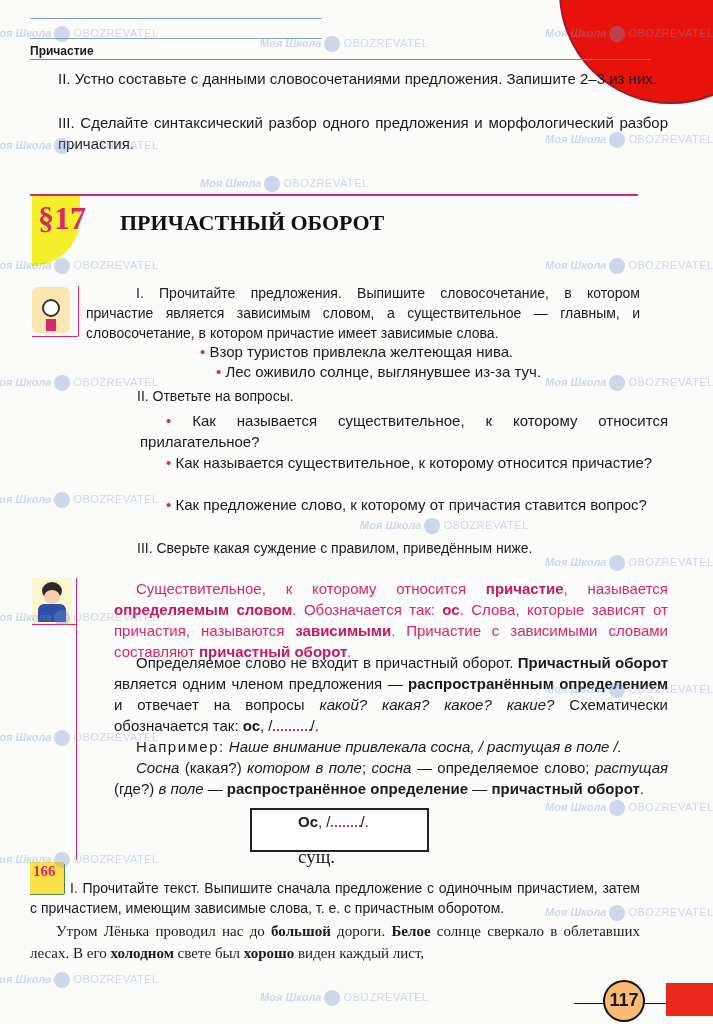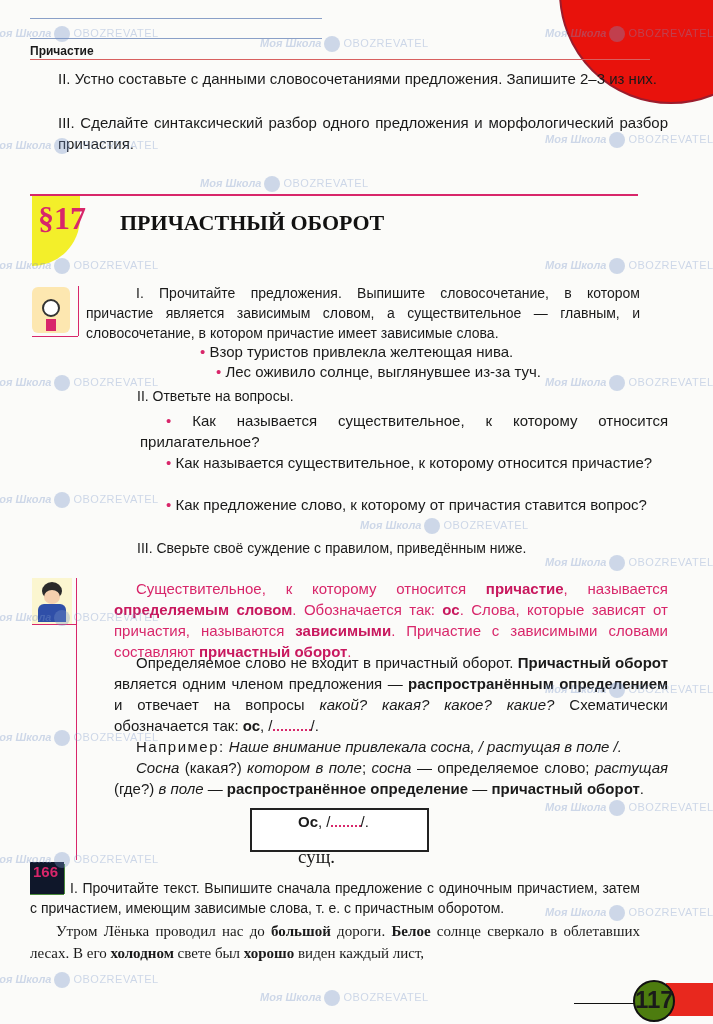--- a/index.html
+++ b/index.html
@@ -20,21 +20,21 @@
   .wm { position: absolute; font-size: 11px; font-style: italic; font-weight: bold; color: rgba(120,150,200,0.35); white-space: nowrap; }
   .wm .circ { display: inline-block; width: 16px; height: 16px; border-radius: 50%; background: rgba(120,150,200,0.35); vertical-align: middle; margin: 0 3px; }
   .wm .oz { font-style: normal; font-weight: normal; letter-spacing: 0.5px; }
 
   
   .corner { position: absolute; right: -70px; top: -120px; width: 220px; height: 220px; border-radius: 50%; background: #e8120c; border: 2px solid #9c1c2c; }
 
   .bullet { color: #d8266a; }
   .scheme-box { position: absolute; left: 250px; top: 808px; width: 175px; height: 40px; border: 2px solid #222; background: #fff; }
   .wavy { display: inline-block; width: 38px; height: 6px; border-bottom: 2px dotted #d8266a; vertical-align: middle; }
-  .pnum { position: absolute; left: 633px; top: 980px; width: 38px; height: 38px; border: 2px solid #111; border-radius: 50%; text-align: center; line-height: 36px; font-weight: bold; font-size: 24px; background: #4d7c0f; }
+  .pnum { position: absolute; left: 603px; top: 980px; width: 38px; height: 38px; border: 2px solid #111; border-radius: 50%; text-align: center; line-height: 36px; font-weight: bold; font-size: 18px; background: #fdba74; }
   .red-tab { position: absolute; left: 666px; top: 983px; width: 47px; height: 33px; background: #e8281e; }
 </style>
 </head>
 <body>
 
 <div class="corner"></div>
 
 <div class="line" style="left:30px; top:18px; width:292px; background:#8aa0c8;"></div>
 <div class="line" style="left:30px; top:38px; width:292px; background:#8aa0c8;"></div>
 <div class="abs" style="left:30px; top:44px; font-size:12px; font-weight:bold;">Причастие</div>
@@ -59,21 +59,21 @@
 
 <div class="abs txt" style="left:172px; top:341px;"><span class="bullet">• </span><span>Взор туристов привлекла желтеющая нива.</span></div>
 <div class="abs txt" style="left:188px; top:361px;"><span class="bullet">• </span><span>Лес оживило солнце, выглянувшее из-за туч.</span></div>
 
 <div class="abs" style="left:137px; top:388px; font-size:14px;">II. Ответьте на вопросы.</div>
 
 <div class="para txt" style="left:112px; top:410px; width:528px; text-indent:26px;"><span class="bullet">• </span><span>Как называется существительное, к которому относится прилагательное?</span></div>
 <div class="para txt" style="left:112px; top:452px; width:528px; text-indent:26px;"><span class="bullet">• </span><span>Как называется существительное, к которому относится причастие?</span></div>
 <div class="para txt" style="left:112px; top:494px; width:528px; text-indent:26px;"><span class="bullet">• </span><span>Как предложение слово, к которому от причастия ставится вопрос?</span></div>
 
-<div class="abs" style="left:137px; top:540px; font-size:14px;">III. Сверьте своё суждение с правилом, приведённым ниже.</div>
+<div class="abs" style="left:137px; top:540px; font-size:14px;">III. Сверьте какая суждение с правилом, приведённым ниже.</div>
 
 <div class="abs" style="left:32px; top:578px; width:40px; height:46px; background:#fbf6d0;">
   <div style="position:absolute; left:10px; top:4px; width:20px; height:18px; border-radius:50%; background:#2a2a2a;"></div>
   <div style="position:absolute; left:12px; top:12px; width:16px; height:14px; border-radius:50%; background:#f5cfae;"></div>
   <div style="position:absolute; left:6px; top:26px; width:28px; height:18px; border-radius:6px 6px 0 0; background:#2f4fa8;"></div>
 </div>
 <div class="line" style="left:32px; top:624px; width:44px; background:#d8266a;"></div>
 <div class="line" style="left:76px; top:578px; width:1px; height:282px; background:#d8266a;"></div>
 
 <div class="para txt" style="left:86px; top:578px; width:554px; text-indent:22px; color:#d8266a;"><span>Существительное, к которому относится </span><span class="pinkb">причастие</span><span>, называется </span><span class="pinkb">определяемым словом</span><span>. Обозначается так: </span><span class="pinkb">ос</span><span>. Слова, которые зависят от причастия, называются </span><span class="pinkb">зависимыми</span><span>. Причастие с зависимыми словами составляют </span><span class="pinkb">причастный оборот</span><span>.</span></div>
@@ -82,21 +82,21 @@
 
 <div class="para txt" style="left:86px; top:736px; width:554px; text-indent:22px;"><span style="letter-spacing:1.5px;">Например:</span><i> Наше внимание привлекала сосна, / растущая в поле /.</i></div>
 
 <div class="para txt" style="left:86px; top:757px; width:554px; text-indent:22px;"><i>Сосна</i><span> (какая?) </span><i>котором в поле</i><span>; </span><i>сосна</i><span> — определяемое слово; </span><i>растущая</i><span> (где?) </span><i>в поле</i><span> — </span><b>распространённое определение</b><span> — </span><b>причастный оборот</b><span>.</span></div>
 
 <div class="scheme-box">
   <div class="abs" style="left:46px; top:3px; font-size:15px;"><b>Ос</b><span>, /</span><span class="wavy" style="width:30px;"></span><span>/.</span></div>
   <div class="abs serif" style="left:46px; top:36px; font-size:19px; font-weight:normal;">сущ.</div>
 </div>
 
-<div class="abs" style="left:30px; top:862px; width:34px; height:32px; background:#0f172a;">
+<div class="abs" style="left:30px; top:862px; width:34px; height:32px; background:#fde047;font-family:Liberation Serif, serif;">
   <span class="abs" style="left:3px; top:1px; font-size:15px; font-weight:bold; color:#d8266a;">166</span>
 </div>
 <div class="line" style="left:30px; top:894px; width:34px; background:#4a8a3a;"></div>
 <div class="line" style="left:64px; top:864px; width:1px; height:30px; background:#4a8a3a;"></div>
 
 <div class="para" style="left:30px; top:878px; width:610px; font-size:14px; line-height:20px; text-indent:40px;">I. Прочитайте текст. Выпишите сначала предложение с одиночным причастием, затем с причастием, имеющим зависимые слова, т. е. с причастным оборотом.</div>
 
 <div class="para serif" style="left:30px; top:920px; width:610px; font-size:15px; line-height:22px; text-indent:26px;"><span>Утром Лёнька проводил нас до </span><b>большой</b><span> дороги. </span><b>Белое</b><span> солнце сверкало в облетавших лесах. В его </span><b>холодном</b><span> свете был </span><b>хорошо</b><span> виден каждый лист,</span></div>
 
 <div class="line" style="left:574px; top:1003px; width:130px; background:#111;"></div>

